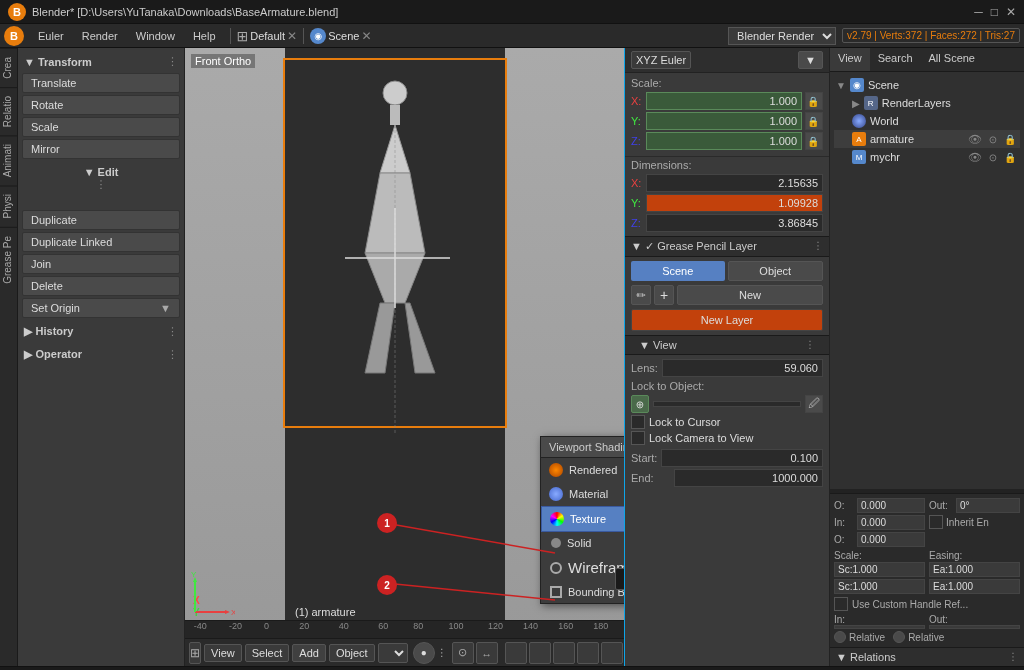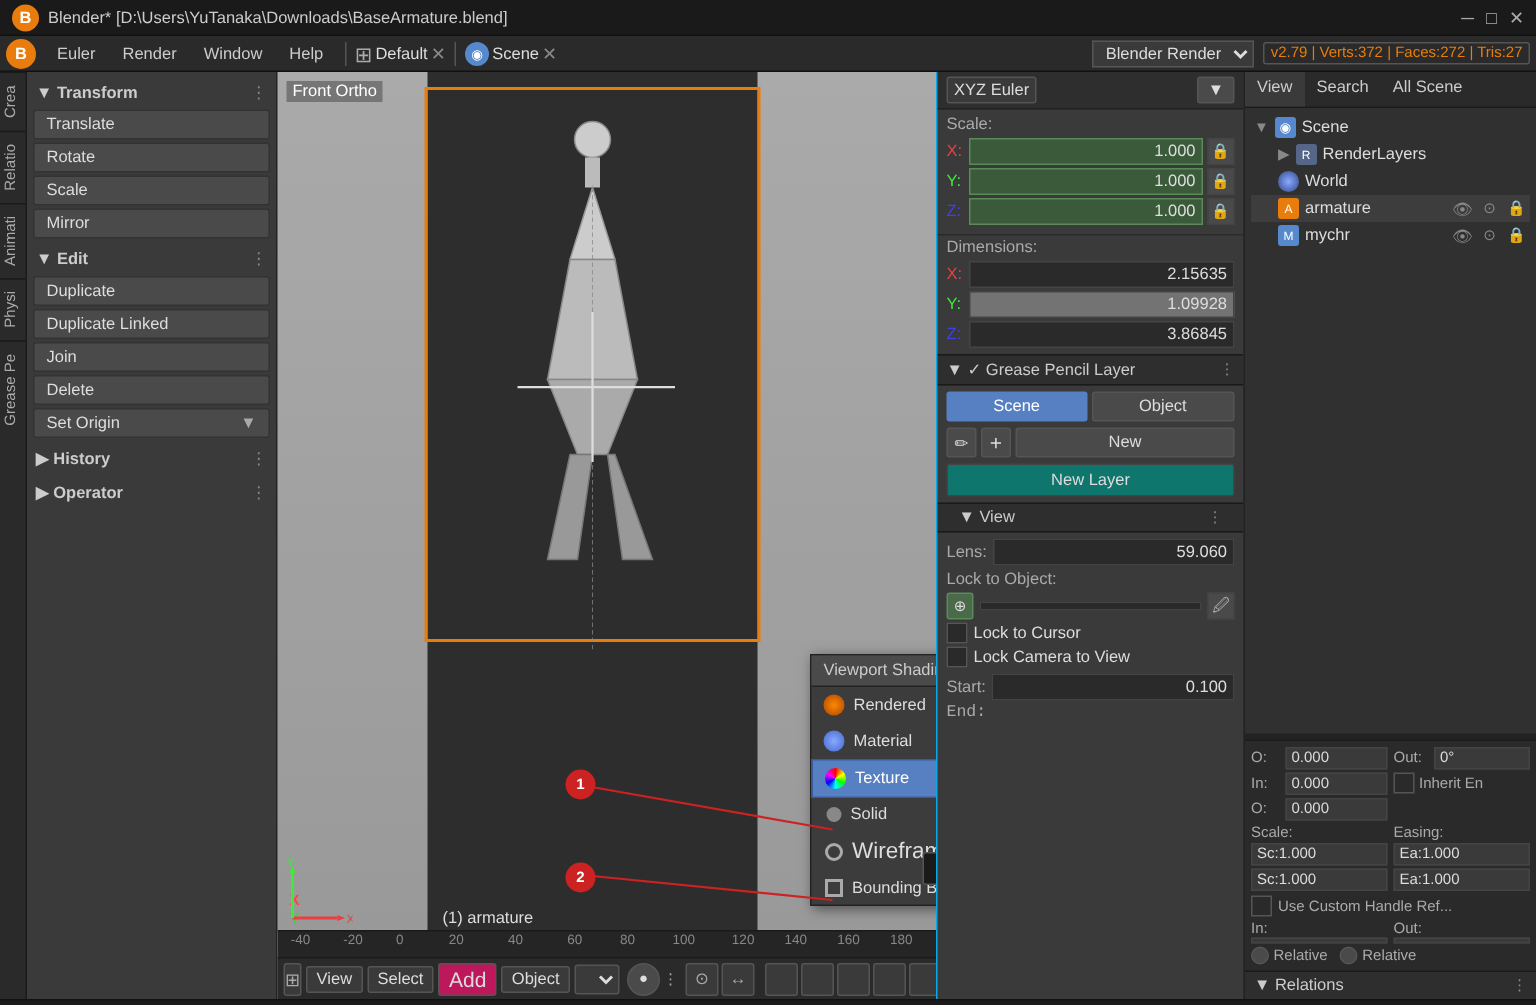--- a/index.html
+++ b/index.html
@@ -68,21 +68,21 @@
 
       <div style="display:flex;justify-content:space-between;align-items:center;padding:3px 2px;margin-bottom:2px;">
         <span style="color:#ccc;font-size:11px;font-weight:bold;cursor:pointer;">▼ Transform</span>
         <span style="color:#888;cursor:pointer;">⋮</span>
       </div>
       <div class="panel-row"><button class="tool-btn">Translate</button></div>
       <div class="panel-row"><button class="tool-btn">Rotate</button></div>
       <div class="panel-row"><button class="tool-btn">Scale</button></div>
       <div class="panel-row"><button class="tool-btn">Mirror</button></div>
 
-      <div style="display:flex;justify-content:space-between;align-items:center;padding:3px 2px;margin-top:4px;margin-bottom:2px;">
+      <div style="display:flex;justify-content:space-between;align-items:center;padding:3px 2px;margin-top:4px;margin-bottom:16px;flex-direction:column;">
         <span style="color:#ccc;font-size:11px;font-weight:bold;cursor:pointer;">▼ Edit</span>
         <span style="color:#888;cursor:pointer;">⋮</span>
       </div>
       <div class="panel-row"><button class="tool-btn">Duplicate</button></div>
       <div class="panel-row"><button class="tool-btn">Duplicate Linked</button></div>
       <div class="panel-row"><button class="tool-btn">Join</button></div>
       <div class="panel-row"><button class="tool-btn">Delete</button></div>
       <div class="panel-row">
         <div style="width:100%;display:flex;align-items:center;background:#4a4a4a;border:1px solid #333;color:#ddd;padding:3px 8px;cursor:pointer;border-radius:2px;font-size:11px;justify-content:space-between;">
           <span>Set Origin</span>
@@ -215,21 +215,21 @@
 
     <div style="position:absolute;top:527px;left:192px;width:20px;height:20px;border-radius:50%;background:#cc2222;color:white;font-size:10px;font-weight:bold;display:flex;align-items:center;justify-content:center;z-index:150;">2</div>
     <svg style="position:absolute;top:510px;left:190px;width:200px;height:80px;z-index:140;pointer-events:none;" viewBox="0 0 200 80">
       <line x1="10" y1="25" x2="180" y2="42" stroke="#cc2222" stroke-width="1.5"></line>
     </svg>
 
     <div style="position:absolute;bottom:0;left:0;right:0;height:28px;background:#2a2a2a;border-top:1px solid #1a1a1a;display:flex;align-items:center;padding:0 4px;gap:3px;">
       <div style="width:22px;height:22px;background:#3a3a3a;border:1px solid #555;border-radius:2px;display:flex;align-items:center;justify-content:center;cursor:pointer;font-size:12px;color:#aaa;">⊞</div>
       <span style="padding:2px 6px;background:#3a3a3a;border:1px solid #555;color:#ddd;cursor:pointer;font-size:11px;border-radius:2px;">View</span>
       <span style="padding:2px 6px;background:#3a3a3a;border:1px solid #555;color:#ddd;cursor:pointer;font-size:11px;border-radius:2px;">Select</span>
-      <span style="padding:2px 6px;background:#be185d;border:1px solid #555;color:#ddd;cursor:pointer;font-size:14px;border-radius:2px;">Add</span>
+      <span style="padding:2px 6px;background:#404040;border:1px solid #555;color:#ddd;cursor:pointer;font-size:11px;border-radius:2px;">Add</span>
       <span style="padding:2px 6px;background:#3a3a3a;border:1px solid #555;color:#ddd;cursor:pointer;font-size:11px;border-radius:2px;">Object</span>
       <select style="background:#3a3a3a;border:1px solid #555;color:#ddd;padding:2px 4px;font-size:11px;border-radius:2px;">Object Mode</select>
       <div style="display:flex;align-items:center;gap:2px;margin-left:2px;">
         <div style="width:22px;height:22px;background:#4a4a4a;border:1px solid #555;border-radius:50%;cursor:pointer;display:flex;align-items:center;justify-content:center;font-size:10px;color:#ddd;">●</div>
         <span style="font-size:10px;color:#aaa;">⋮</span>
       </div>
       <div style="display:flex;gap:2px;margin-left:2px;">
         <div style="width:22px;height:22px;background:#3a3a3a;border:1px solid #555;border-radius:2px;cursor:pointer;display:flex;align-items:center;justify-content:center;font-size:11px;color:#aaa;">⊙</div>
         <div style="width:22px;height:22px;background:#3a3a3a;border:1px solid #555;border-radius:2px;cursor:pointer;display:flex;align-items:center;justify-content:center;font-size:11px;color:#aaa;">↔</div>
       </div>
@@ -273,21 +273,21 @@
     </div>
 
     <div style="padding:2px 6px;border-top:1px solid #2a2a2a;">
       <div style="color:#aaa;font-size:11px;margin-bottom:3px;">Dimensions:</div>
       <div style="display:flex;align-items:center;gap:3px;margin-bottom:2px;">
         <span style="color:#e84040;font-size:11px;width:12px;">X:</span>
         <div style="flex:1;background:#2a2a2a;border:1px solid #444;color:#ddd;padding:2px 4px;font-size:11px;text-align:right;">2.15635</div>
       </div>
       <div style="display:flex;align-items:center;gap:3px;margin-bottom:2px;">
         <span style="color:#40e840;font-size:11px;width:12px;">Y:</span>
-        <div style="flex:1;background:#737373;border:1px solid #444;color:#ddd;padding:2px 4px;font-size:11px;text-align:right;">1.09928</div>
+        <div style="flex:1;background:#c2410c;border:1px solid #444;color:#ddd;padding:2px 4px;font-size:11px;text-align:right;">1.09928</div>
       </div>
       <div style="display:flex;align-items:center;gap:3px;margin-bottom:2px;">
         <span style="color:#4040e8;font-size:11px;width:12px;">Z:</span>
         <div style="flex:1;background:#2a2a2a;border:1px solid #444;color:#ddd;padding:2px 4px;font-size:11px;text-align:right;">3.86845</div>
       </div>
     </div>
 
     <div style="background:#2e2e2e;padding:3px 6px;border-top:1px solid #1a1a1a;border-bottom:1px solid #1a1a1a;display:flex;justify-content:space-between;">
       <span style="color:#ccc;font-size:11px;cursor:pointer;">▼ ✓ Grease Pencil Layer</span>
       <span style="color:#888;font-size:10px;">⋮</span>
@@ -295,21 +295,21 @@
     <div style="padding:4px 6px;">
       <div style="display:flex;gap:3px;margin-bottom:4px;">
         <button style="flex:1;background:#5680c2;border:none;color:white;padding:3px;font-size:11px;cursor:pointer;border-radius:2px;">Scene</button>
         <button style="flex:1;background:#4a4a4a;border:1px solid #555;color:#ddd;padding:3px;font-size:11px;cursor:pointer;border-radius:2px;">Object</button>
       </div>
       <div style="display:flex;gap:3px;margin-bottom:4px;align-items:center;">
         <div style="width:20px;height:20px;background:#4a4a4a;border:1px solid #555;display:flex;align-items:center;justify-content:center;cursor:pointer;border-radius:2px;font-size:11px;">✏</div>
         <div style="width:20px;height:20px;background:#4a4a4a;border:1px solid #555;display:flex;align-items:center;justify-content:center;cursor:pointer;border-radius:2px;font-size:14px;color:#ddd;">+</div>
         <button style="flex:1;background:#4a4a4a;border:1px solid #555;color:#ddd;padding:3px;font-size:11px;cursor:pointer;border-radius:2px;">New</button>
       </div>
-      <button style="width:100%;background:#0f766e;border:1px solid #444;color:#ddd;padding:4px 8px;text-align:center;cursor:pointer;border-radius:2px;font-size:11px;">New Layer</button>
+      <button style="width:100%;background:#c2410c;border:1px solid #444;color:#ddd;padding:4px 8px;text-align:center;cursor:pointer;border-radius:2px;font-size:11px;">New Layer</button>
     </div>
 
     <div style="background:#2e2e2e;padding:3px 14px;border-top:1px solid #1a1a1a;border-bottom:1px solid #1a1a1a;display:flex;justify-content:space-between;">
       <span style="color:#ccc;font-size:11px;cursor:pointer;">▼ View</span>
       <span style="color:#888;font-size:10px;">⋮</span>
     </div>
     <div style="padding:4px 6px;">
       <div style="display:flex;align-items:center;gap:4px;margin-bottom:3px;">
         <span style="color:#aaa;font-size:11px;">Lens:</span>
         <div style="flex:1;background:#2a2a2a;border:1px solid #444;color:#ddd;padding:2px 4px;font-size:11px;text-align:right;">59.060</div>
@@ -325,22 +325,23 @@
         <span style="font-size:11px;color:#ddd;">Lock to Cursor</span>
       </div>
       <div style="display:flex;align-items:center;gap:4px;margin-bottom:2px;">
         <div style="width:14px;height:14px;border:1px solid #555;background:#2a2a2a;"></div>
         <span style="font-size:11px;color:#ddd;">Lock Camera to View</span>
       </div>
       <div style="display:flex;align-items:center;gap:4px;margin-top:4px;">
         <span style="color:#aaa;font-size:11px;">Start:</span>
         <div style="flex:1;background:#2a2a2a;border:1px solid #444;color:#ddd;padding:2px 4px;font-size:11px;text-align:right;">0.100</div>
       </div>
-      <div style="display:flex;align-items:center;gap:20px;margin-top:2px;font-family:Liberation Mono, monospace;">
+      <div style="display:flex;align-items:center;gap:20px;margin-top:2px;">
         <span style="color:#aaa;font-size:11px;">End:</span>
+        <div style="flex:1;background:#2a2a2a;border:1px solid #444;color:#ddd;padding:2px 4px;font-size:11px;text-align:right;">1000.000</div>
       </div>
     </div>
   </div>
 
   <div style="width:195px;background:#303030;border-left:1px solid #222;display:flex;flex-direction:column;overflow:hidden;">
 
     <div style="display:flex;background:#2a2a2a;height:24px;border-bottom:1px solid #1a1a1a;">
       <div style="padding:4px 8px;font-size:11px;color:#ccc;cursor:pointer;background:#3a3a3a;">View</div>
       <div style="padding:4px 8px;font-size:11px;color:#ccc;cursor:pointer;">Search</div>
       <div style="padding:4px 8px;font-size:11px;color:#ccc;cursor:pointer;">All Scene</div>

